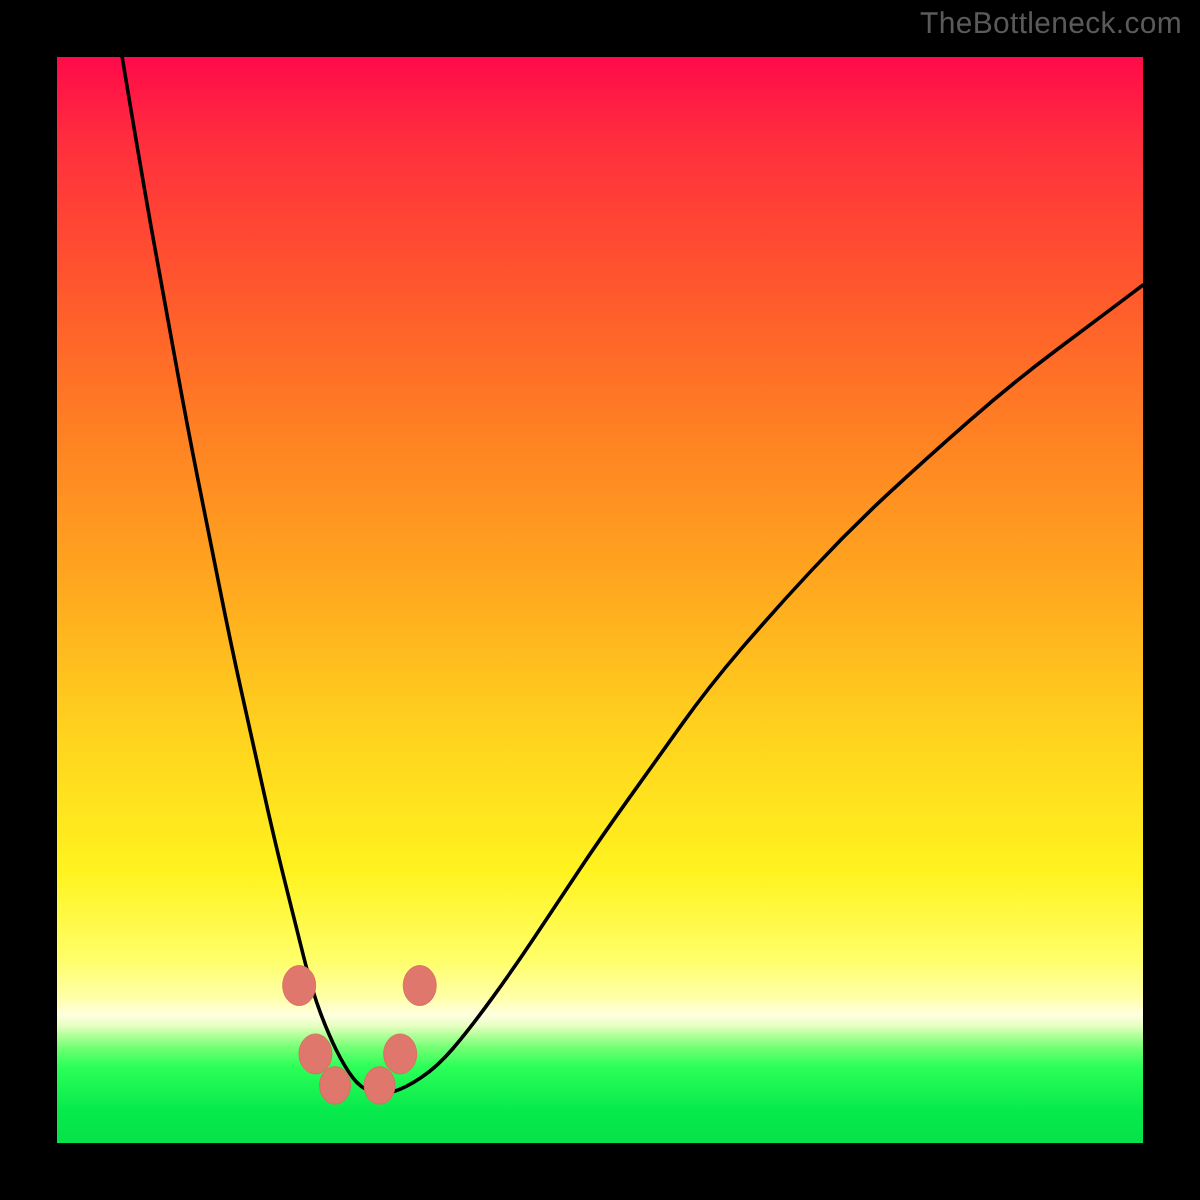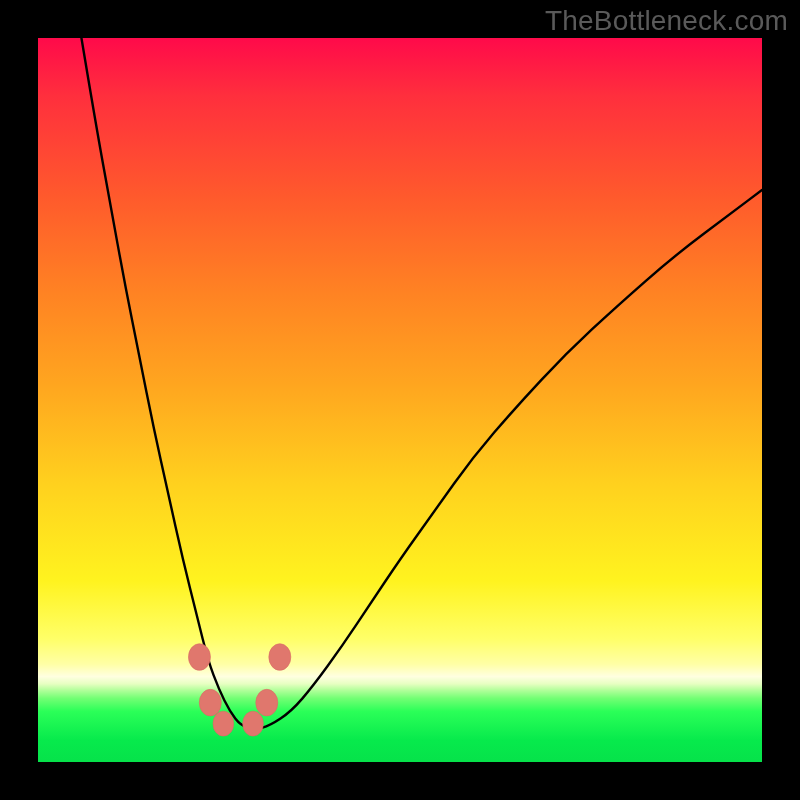--- a/index.html
+++ b/index.html
@@ -15,21 +15,21 @@
     position: relative;
     width: 800px;
     height: 800px;
     background: #000;
   }
   .watermark {
     position: absolute;
     top: 5px;
     right: 12px;
     color: #5a5a5a;
-    font-size: 28px;
+    font-size: 20px;
     font-weight: 400;
     letter-spacing: 0.2px;
     z-index: 50;
   }
   .plot {
     position: absolute;
     left: 38px;
     top: 38px;
     width: 724px;
     height: 724px;

